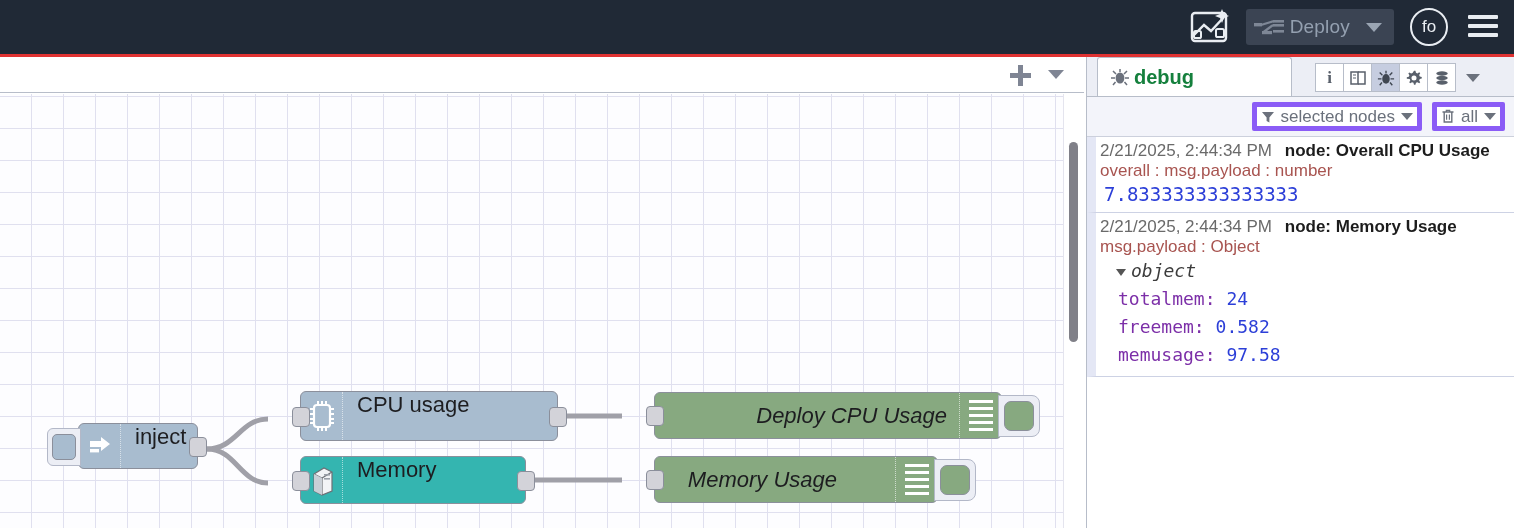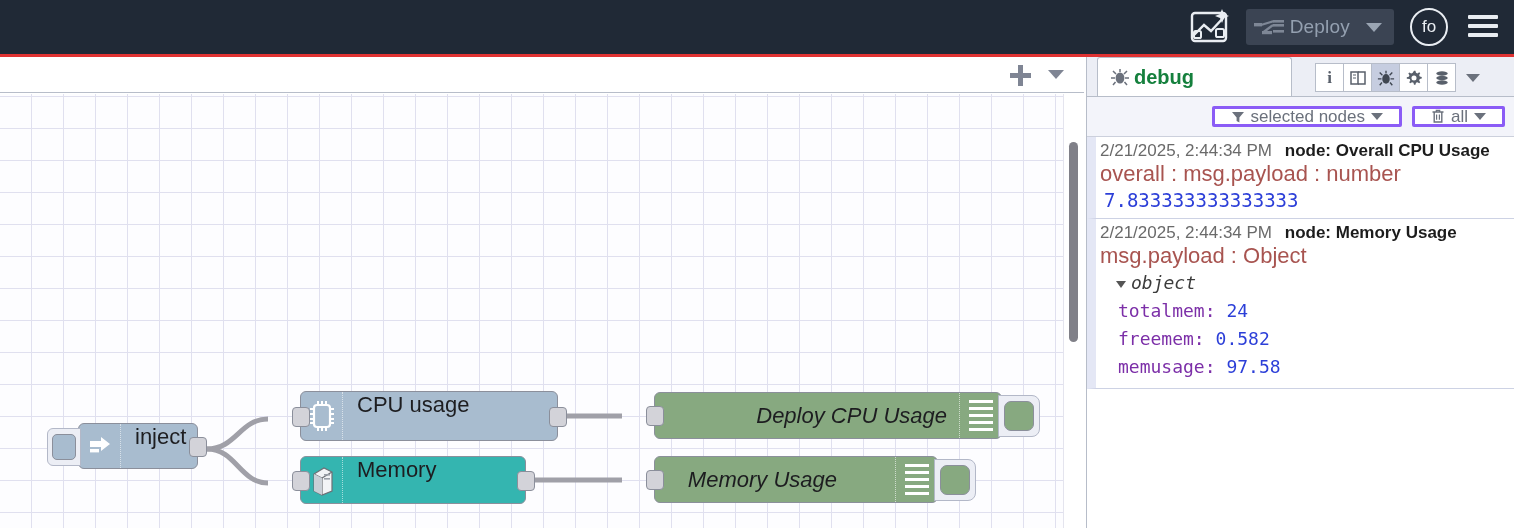--- a/index.html
+++ b/index.html
@@ -192,42 +192,42 @@
     border-right: 7px solid transparent; border-top: 8px solid #6b717c;
     margin-left: 10px; cursor: pointer;
   }
   .sb-filterbar {
     position: absolute; left: 0; top: 40px; width: 428px; height: 40px;
     background: #f3f4fa; border-bottom: 1px solid #ccd0dc;
     display: flex; align-items: center; justify-content: flex-end;
     padding-right: 10px;
   }
   .filter-btn {
-    display: flex; align-items: center; height: 21px;
-    border: 3px solid #8b5cf6; background: #fff; border-radius: 2px;
-    padding: 0 16px; margin-left: 10px; cursor: pointer;
+    display: flex; align-items: center; height: 29px;
+    border: 5px solid #8b5cf6; background: #fff; border-radius: 2px;
+    padding: 0 4px; margin-left: 10px; cursor: pointer;
   }
   .filter-btn span.txt { font-size: 17px; color: #6b717c; margin: 0 6px; }
   .mini-caret {
     width: 0; height: 0; border-left: 6px solid transparent;
     border-right: 6px solid transparent; border-top: 7px solid #6b717c;
   }
   .msg-list {
     position: absolute; left: 0; top: 80px; width: 428px; height: 391px;
     overflow: hidden; background: #fff;
   }
   .msg {
     border-bottom: 1px solid #cdd2e4; border-left: 9px solid #e4e7f5;
     background: #fff; padding: 4px 0 7px 0;
   }
   .msg-head { font-size: 17px; color: #2b2b2b; padding: 0 4px 0 4px; white-space: nowrap; }
   .msg-time { color: #6a6a6a; }
   .msg-node { font-weight: bold; color: #1c1c1c; margin-left: 8px; }
   .msg-topic {
-    font-size: 22px; color: #a85450; padding: 0 4px; white-space: nowrap;
+    font-size: 17px; color: #a85450; padding: 0 4px; white-space: nowrap;
   }
   .msg-value-num {
     font-family: "DejaVu Sans Mono", monospace; font-size: 19px;
     color: #2c3fd8; padding: 2px 0 0 8px;
   }
   .obj-row {
     font-family: "DejaVu Sans Mono", monospace; font-size: 18px;
     padding-left: 22px; line-height: 1.55; white-space: nowrap;
   }
   .obj-toggle {

